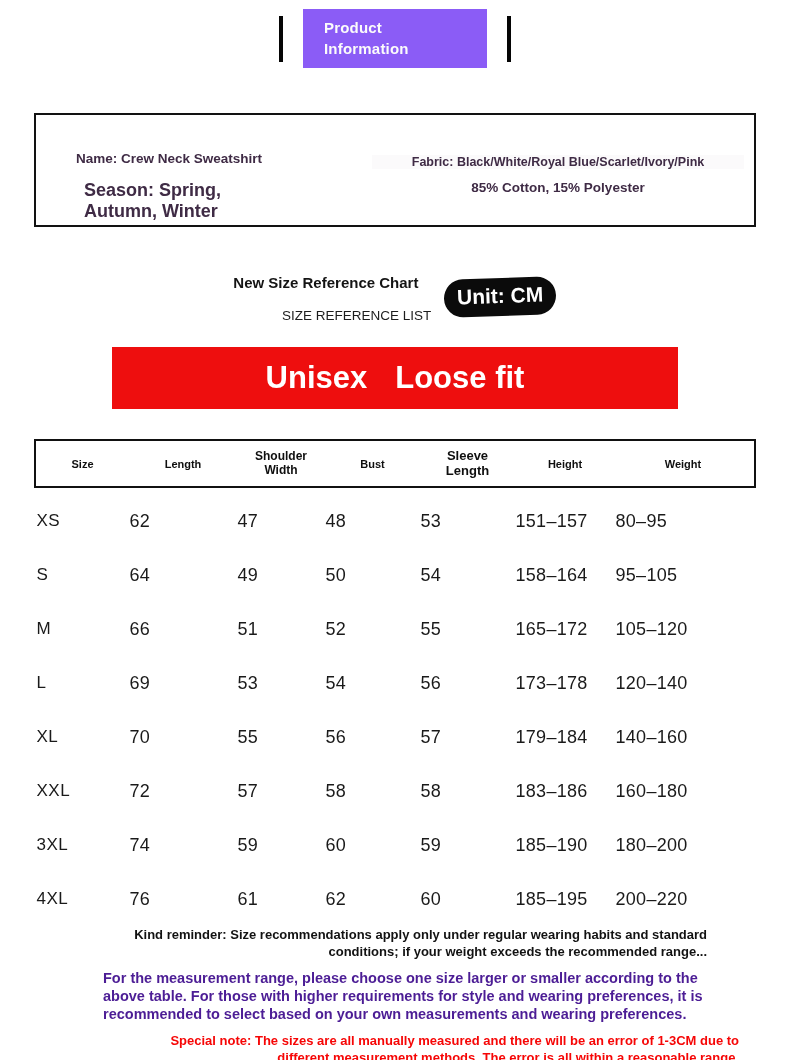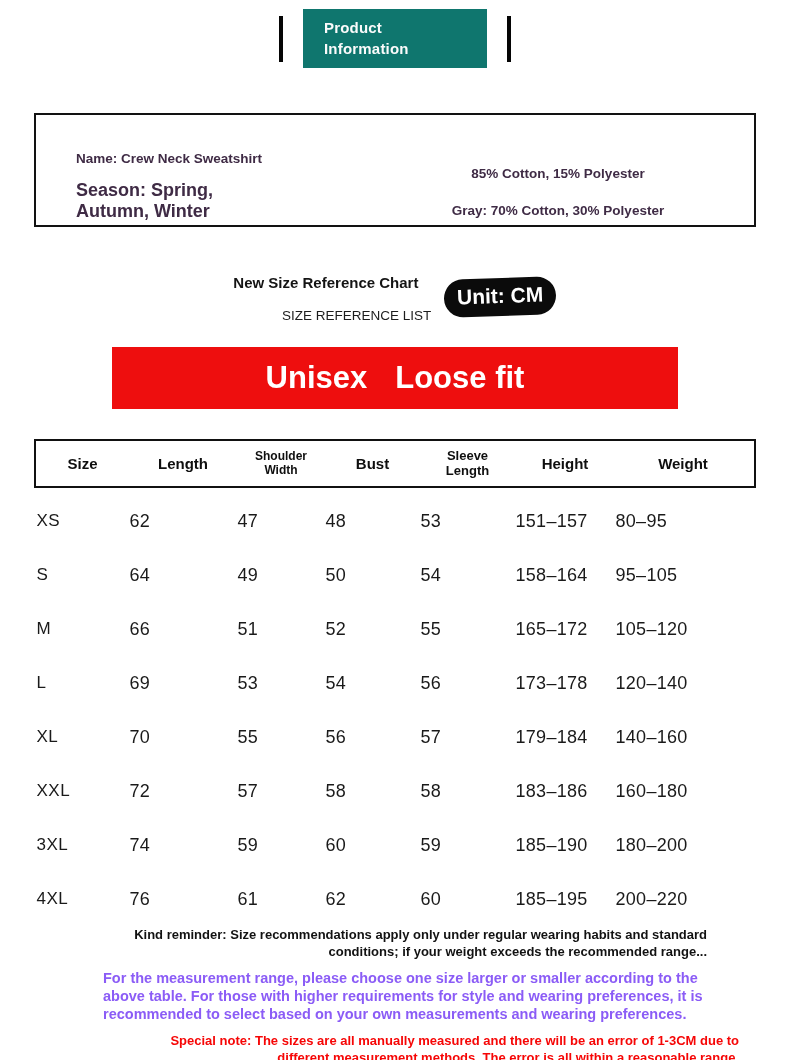--- a/index.html
+++ b/index.html
@@ -15,37 +15,37 @@
 
   
   .top-header {
     margin-top: 9px;
     display: flex; justify-content: center; align-items: center;
     gap: 20px;
   }
   .vbar { width: 4px; height: 46px; background: #050505; }
   .product-badge {
     width: 184px; height: 59px;
-    background: #0f766e; color: #fbfbfb;
+    background: #8b5cf6; color: #fbfbfb;
     display: flex; flex-direction: column; justify-content: center;
     padding-left: 21px;
     font-weight: bold; font-size: 15px; line-height: 1.35;
     letter-spacing: 0.2px;
   }
 
   
   .info-box {
     width: 722px; height: 114px;
     margin: 45px auto 0;
     border: 2px solid #121212;
     display: flex;
   }
   .info-left { width: 336px; padding: 36px 0 0 40px; color: #3f2b45; }
   .info-name { font-size: 13.5px; font-weight: bold; }
-  .info-season { font-size: 18px; font-weight: bold; line-height: 1.18; margin-top: 14px; }
+  .info-season { font-size: 18px; font-weight: bold; line-height: 1.18; margin-top: 14px; margin-left: 8px; }
   .info-right { flex: 1; padding: 40px 10px 0 0; text-align: center; color: #3f2b45; }
   .info-fabric { font-size: 12.5px; font-weight: bold; background: #fbfafb; }
   .info-comp { font-size: 13.5px; font-weight: bold; margin-top: 11px; }
   .info-gray { font-size: 13.5px; font-weight: bold; margin-top: 22px; }
 
   
   .size-title-row {
     margin-top: 47px;
     display: flex; justify-content: center; align-items: center;
   }
@@ -78,42 +78,42 @@
     border: 2.5px solid #111111;
     height: 49px;
   }
   .thead, .trow {
     display: grid;
     grid-template-columns: 93px 108px 88px 95px 95px 100px 136px;
     align-items: center;
   }
   .thead .hcell {
     text-align: center; font-weight: bold; color: #0f0f0f;
-    font-size: 15px;
+    font-size: 11px;
   }
   .hcell.small { font-size: 12px; line-height: 1.12; padding: 0 10px; }
   .hcell.xsmall { font-size: 13px; }
   .tbody { padding: 6px 2.5px 0; }
   .trow { height: 54px; }
   .tcell {
     font-size: 18px; color: #1a1a1a;
     font-stretch: condensed;
     letter-spacing: 0.3px;
   }
   .tcell.size-label { font-size: 17px; letter-spacing: 0.5px; }
 
   
   .note-kind {
     width: 624px; margin: 1px auto 0;
     font-size: 13px; font-weight: bold; color: #121212;
     text-align: right; line-height: 1.3;
   }
   .note-measure {
     width: 605px; margin: 9px 82px 0 103px;
-    font-size: 14.5px; font-weight: bold; color: #8b5cf6;
+    font-size: 14.5px; font-weight: bold; color: #4c1d95;
     text-align: left; line-height: 1.24;
   }
   .note-special {
     width: 594px; margin: 9px 51px 0 auto;
     font-size: 13px; font-weight: bold; color: #f60606;
     text-align: right; line-height: 1.3;
   }
 </style>
 </head>
 <body>
@@ -129,22 +129,22 @@
 
 <div class="info-box">
   <div class="info-left">
     <div class="info-name">Name: Crew Neck Sweatshirt</div>
     <div class="info-season">
       <div>Season: Spring,</div>
       <div>Autumn, Winter</div>
     </div>
   </div>
   <div class="info-right">
+    <div class="info-fabric">Fabric: Black/White/Royal Blue/Scarlet/Ivory/Pink</div>
     <div class="info-comp">85% Cotton, 15% Polyester</div>
-    <div class="info-gray">Gray: 70% Cotton, 30% Polyester</div>
   </div>
 </div>
 
 <div class="size-title-row">
   <div class="size-title-col">
     <div class="size-title">New Size Reference Chart</div>
     <div class="size-subtitle">SIZE REFERENCE LIST</div>
   </div>
   <div class="unit-badge">Unit: CM</div>
 </div>

